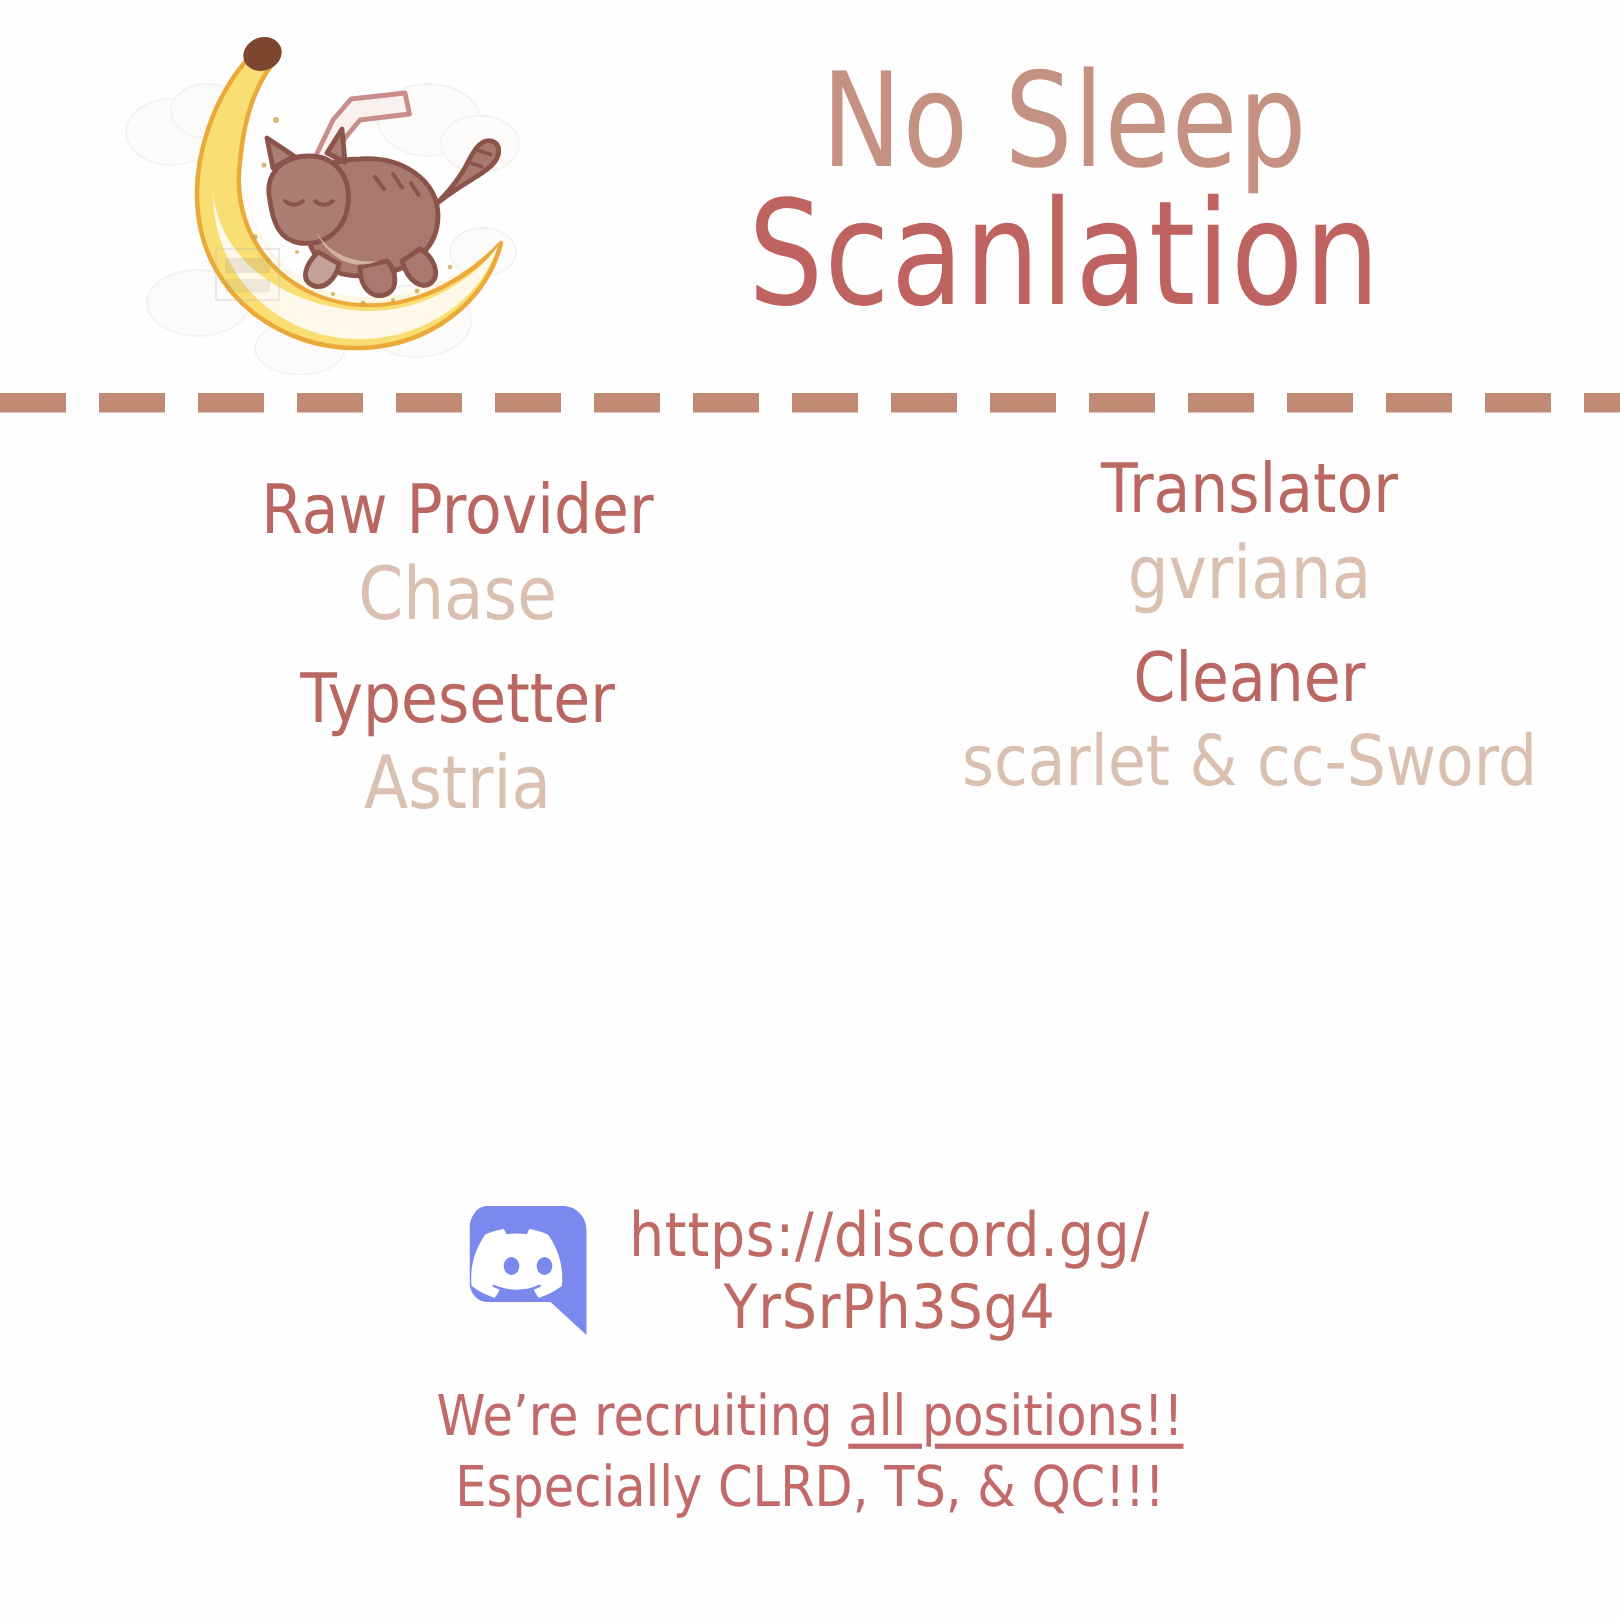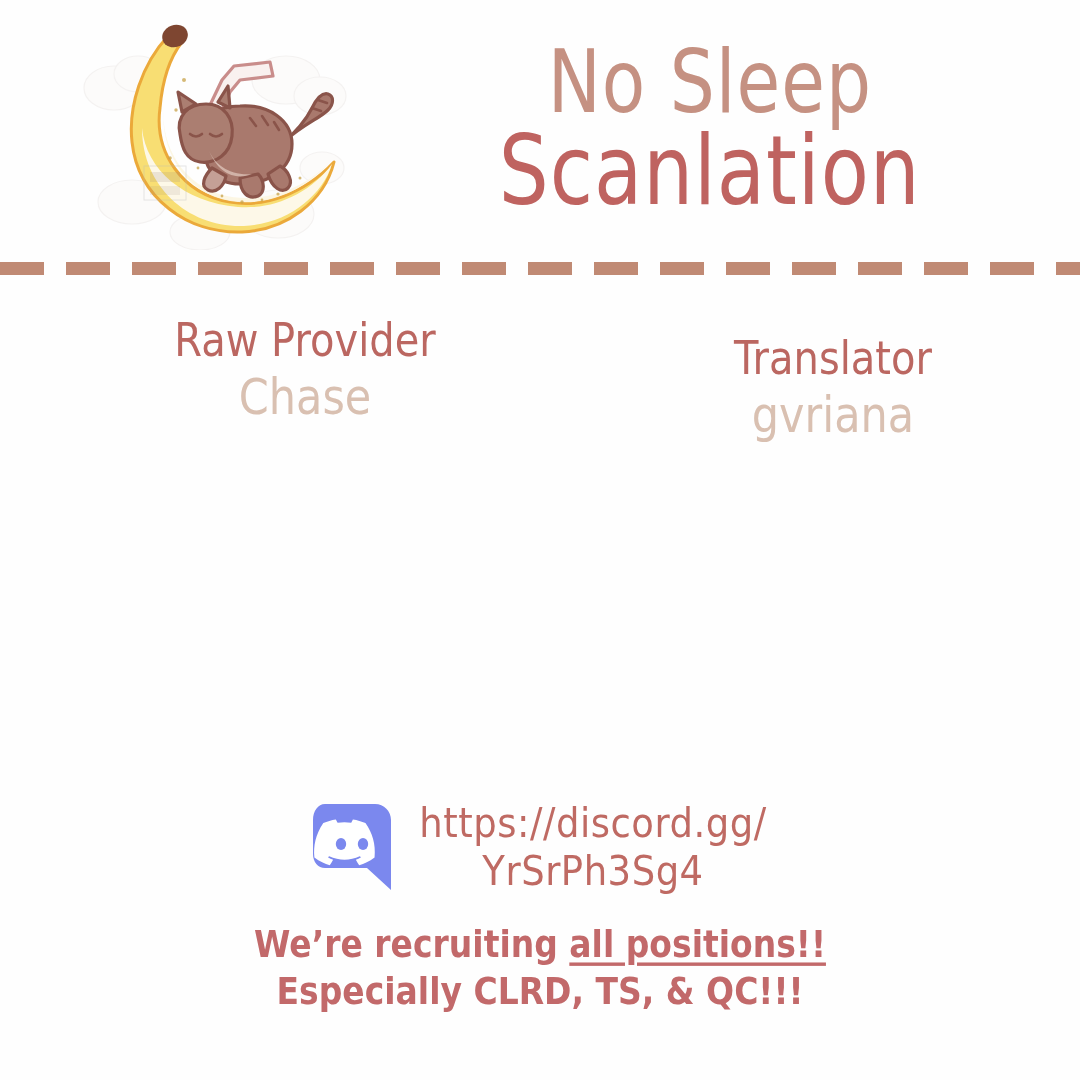--- a/index.html
+++ b/index.html
@@ -101,21 +101,21 @@
   }
   .credit-col {
     position: absolute;
     top: 0;
     width: 470px;
     display: flex;
     flex-direction: column;
     align-items: center;
   }
   .col-left  { left: 70px; margin-top: 14px;  }
-  .col-right { left: 598px; margin-top: 32px; }
+  .col-right { left: 598px; }
 
   .credit-group {
     width: 100%;
     text-align: center;
     margin-bottom: 20px;
   }
   .role {
     font-family: "DejaVu Sans", sans-serif;
     font-size: 40px;
     color: #bb6761;
@@ -168,21 +168,20 @@
   }
   .discord-url span { display: block; white-space: nowrap; }
 
   
   .recruit {
     position: absolute;
     left: 0;
     top: 918px;
     width: 1080px;
     text-align: center;
-    font-weight: bold;
   }
   .recruit-line {
     font-family: "DejaVu Sans", sans-serif;
     font-size: 33px;
     color: #c2696a;
     line-height: 1.42;
     transform: scaleY(1.14);
     transform-origin: center top;
     white-space: nowrap;
   }
@@ -302,26 +301,34 @@
 
   <div class="divider"></div>
 
   <div class="credits">
 
     <div class="credit-col col-left">
       <div class="credit-group">
         <div class="role">Raw Provider</div>
         <div class="name">Chase</div>
       </div>
+      <div class="credit-group">
+        <div class="role">Typesetter</div>
+        <div class="name">Astria</div>
+      </div>
     </div>
 
     <div class="credit-col col-right">
       <div class="credit-group">
         <div class="role">Translator</div>
         <div class="name">gvriana</div>
+      </div>
+      <div class="credit-group">
+        <div class="role">Cleaner</div>
+        <div class="name small">scarlet &amp; cc-Sword</div>
       </div>
     </div>
   </div>
 
   <div class="discord-row">
     <div class="discord-icon">
       <svg width="80" height="88" viewBox="0 0 80 88" xmlns="http://www.w3.org/2000/svg">
         <path d="M12 0 H62 C 71 0, 78 7, 78 16 V 86 L 54 64 H 12 C 5 64, 0 58, 0 50 V 16 C 0 7, 5 0, 12 0 Z" fill="#7b88ee"></path>
         <g fill="#ffffff">
           <path d="M52.5 19.5 c -4 -1.8 -8.3 -3.1 -12.8 -3.8 c -0.6 1 -1.2 2.4 -1.7 3.5

